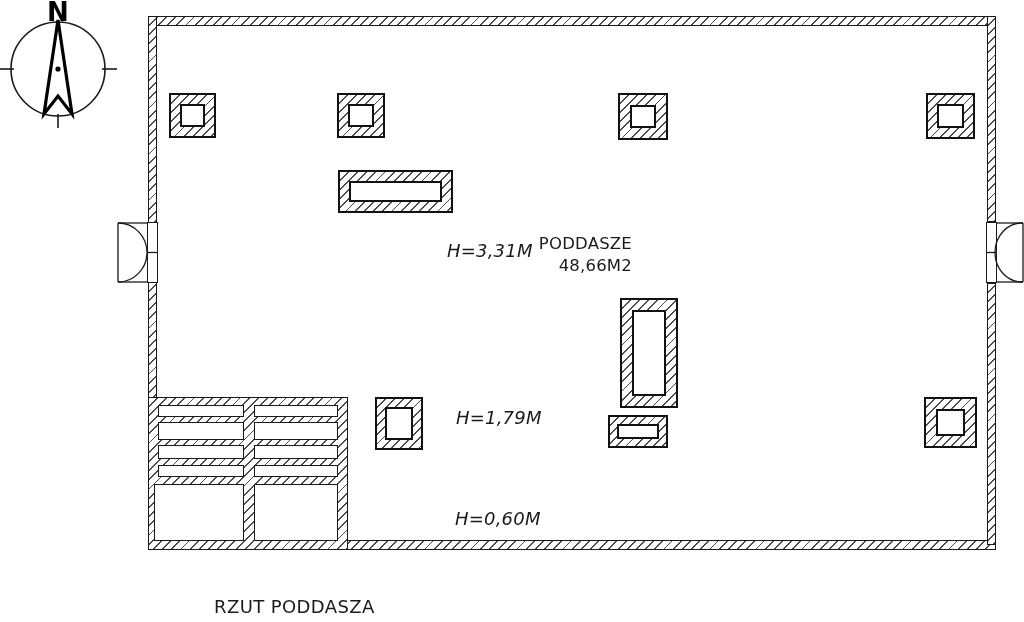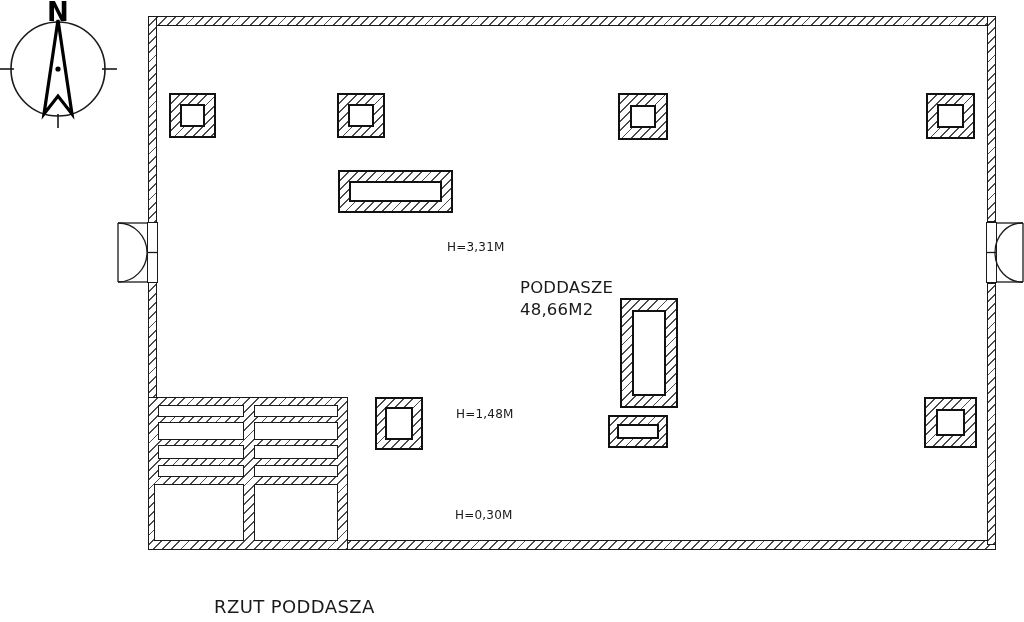--- a/index.html
+++ b/index.html
@@ -12,22 +12,22 @@
     background-image:repeating-linear-gradient(135deg,
       rgba(0,0,0,0) 0px, rgba(0,0,0,0) 5.2px,
       #4a4a4a 5.2px, #4a4a4a 6.5px);
   }
   .wall { position:absolute; box-sizing:border-box; border:1.3px solid #1a1a1a; }
   .pillar { position:absolute; box-sizing:border-box; border:2px solid #111111; }
   .pillar .inner { position:absolute; box-sizing:border-box; background:#ffffff; border:2px solid #111111; }
   .cut { position:absolute; box-sizing:border-box; background:#ffffff; border:1.4px solid #1a1a1a; }
   .frame { position:absolute; box-sizing:border-box; background:#ffffff; border:1.3px solid #1a1a1a; }
   .swing { position:absolute; }
-  .label { position:absolute; font-size:12px; letter-spacing:0.2px; white-space:nowrap; }
-  .room-label { position:absolute; text-align:left; font-size:16.5px; line-height:22px; letter-spacing:0.2px;margin-top:44px; }
+  .label { position:absolute; font-size:18px; letter-spacing:0.2px; white-space:nowrap;font-style:italic; }
+  .room-label { position:absolute; text-align:right; font-size:16.5px; line-height:22px; letter-spacing:0.2px; }
   .caption { position:absolute; font-size:18px; letter-spacing:0.4px; white-space:nowrap; }
   svg { display:block; }
 </style>
 </head>
 <body>
 
 <div class="canvas">
 
   <svg class="swing" style="left:0;top:0" width="124" height="134" viewBox="0 0 124 134">
     <circle cx="58" cy="69" r="47" fill="none" stroke="#1a1a1a" stroke-width="1.6"></circle>
@@ -111,17 +111,17 @@
   <div class="cut" style="left:254px;top:422px;width:84px;height:18px"></div>
   <div class="cut" style="left:254px;top:445px;width:84px;height:14px"></div>
   <div class="cut" style="left:254px;top:465px;width:84px;height:12px"></div>
   <div class="cut" style="left:254px;top:484px;width:84px;height:57px"></div>
 
   <div class="label" style="left:447px;top:240px">H=3,31M</div>
   <div class="room-label" style="left:520px;top:233px;width:112px">
     <div>PODDASZE</div>
     <div>48,66M2</div>
   </div>
-  <div class="label" style="left:456px;top:407px">H=1,48M</div>
-  <div class="label" style="left:455px;top:508px">H=0,30M</div>
+  <div class="label" style="left:456px;top:407px">H=1,79M</div>
+  <div class="label" style="left:455px;top:508px">H=0,60M</div>
   <div class="caption" style="left:214px;top:596px">RZUT PODDASZA</div>
 
 </div>
 
 </body></html>

